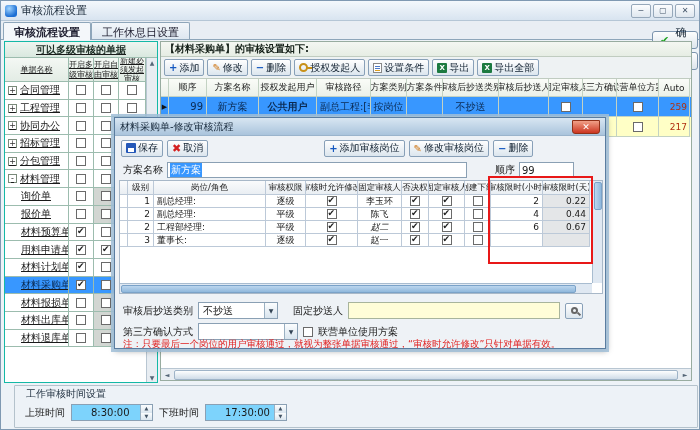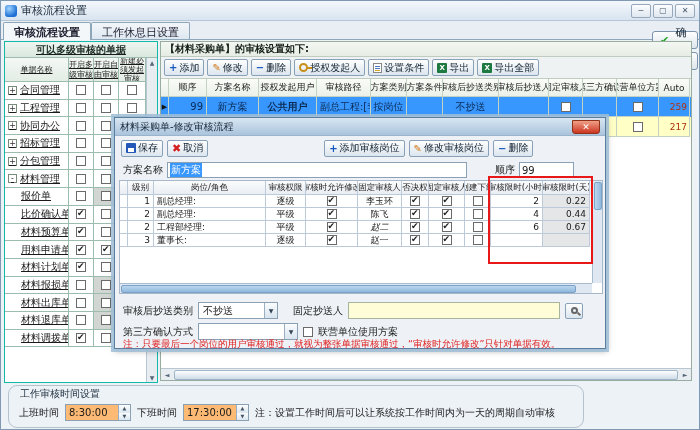--- a/index.html
+++ b/index.html
@@ -72,24 +72,24 @@
   .rp-row .cell{font-size:10px;border-color:var(--gl-right);}
   .rp-row.selected{background:var(--sel);color:#0a2a52;}
   .rp-row.alt{background:#ffffc6;}
   .cell.auto-num{color:#b03010;justify-content:flex-end;padding-right:2px;font-size:9px;}
   .cell.rowind{font-size:7px;color:#111;}
   .hscroll{position:absolute;left:0;right:0;bottom:0;height:12px;background:#e8edf2;border-top:1px solid #b8c6d2;display:flex;align-items:center;font-size:6px;color:#567;}
   .hscroll .arrow{width:12px;text-align:center;}
   .hscroll .thumb{flex:1;height:10px;margin:0 1px;background:linear-gradient(#fdfefe,#cfdce8);border:1px solid #9fb4c8;border-radius:2px;}
 
   
-  .time-group{position:absolute;left:7px;top:384px;width:576px;height:43px;border:1px solid #b4c2cc;border-radius:9px;background:#edf2f7;}
+  .time-group{position:absolute;left:13px;top:384px;width:684px;height:43px;border:1px solid #b4c2cc;border-radius:1px;background:#edf2f7;}
   .tg-title{position:absolute;left:8px;top:1px;font-size:10px;color:#203040;background:#edf2f7;padding:0 3px;}
   .tg-row{position:absolute;left:10px;top:18px;display:flex;align-items:center;gap:6px;font-size:10px;}
-  .spinbox{display:flex;border:1px solid #8aa0b4;background:#fdba74;height:17px;}
+  .spinbox{display:flex;border:1px solid #8aa0b4;background:#7dd3fc;height:17px;padding-left:16px;}
   .spinbox .val{width:52px;padding:1px 3px;font-size:10px;line-height:14px;}
   .spin{width:12px;display:flex;flex-direction:column;border-left:1px solid #9ab0c2;}
   .spin span{flex:1;font-size:5px;line-height:7px;text-align:center;background:linear-gradient(#fbfdfe,#dbe6ef);color:#456;}
 
   
   .dialog{position:absolute;left:113px;top:107px;width:492px;height:232px;background:#eef2f6;border:1px solid #5a7da0;box-shadow:0 0 0 3px rgba(160,190,215,.85),1px 2px 6px rgba(0,0,0,.35);z-index:50;margin-top:9px;}
   .dlg-title{height:18px;background:linear-gradient(#d8e6f2,#aac4dc);display:flex;align-items:center;padding:0 5px;font-size:10px;color:#16283a;border-bottom:1px solid #9ab4cc;}
   .dlg-close{margin-left:auto;width:28px;height:14px;background:linear-gradient(#f0a088,#cc3520);border:1px solid #903018;border-radius:0 0 3px 3px;color:#fff;font-size:9px;line-height:13px;text-align:center;font-weight:bold;}
   .dlg-toolbar{display:flex;align-items:center;gap:4px;padding:3px 6px;height:24px;}
   .dlg-toolbar .gap{width:108px;}
@@ -252,165 +252,165 @@
           <span class="cb"></span>
         </div>
         <div class="cell" style="width: 25px;">
           <span class="cb"></span>
         </div>
         <div class="cell" style="width: 27px;">
           <span class="cb"></span>
         </div>
       </div>
 
-
       <div class="lp-row child">
         <div class="cell lp-name" style="width: 64px;">
           <span class="treebox"></span>
+          <span>询价单</span>
+        </div>
+        <div class="cell" style="width: 25px;">
+          <span class="cb"></span>
+        </div>
+        <div class="cell gray" style="width: 25px;">
+          <span class="cb"></span>
+        </div>
+        <div class="cell" style="width: 27px;">
+          <span class="cb"></span>
+        </div>
+      </div>
+
+      <div class="lp-row child">
+        <div class="cell lp-name" style="width: 64px;">
+          <span class="treebox"></span>
           <span>报价单</span>
         </div>
         <div class="cell" style="width: 25px;">
           <span class="cb"></span>
         </div>
         <div class="cell gray" style="width: 25px;">
           <span class="cb"></span>
         </div>
         <div class="cell" style="width: 27px;">
           <span class="cb"></span>
         </div>
       </div>
 
+
       <div class="lp-row child">
         <div class="cell lp-name" style="width: 64px;">
           <span class="treebox"></span>
-          <span>比价确认单</span>
+          <span>材料预算单</span>
         </div>
         <div class="cell" style="width: 25px;">
           <span class="cb checked"></span>
         </div>
         <div class="cell" style="width: 25px;">
           <span class="cb"></span>
         </div>
         <div class="cell" style="width: 27px;">
           <span class="cb"></span>
         </div>
       </div>
 
       <div class="lp-row child">
         <div class="cell lp-name" style="width: 64px;">
           <span class="treebox"></span>
-          <span>材料预算单</span>
+          <span>用料申请单</span>
         </div>
         <div class="cell" style="width: 25px;">
           <span class="cb checked"></span>
         </div>
         <div class="cell" style="width: 25px;">
-          <span class="cb"></span>
+          <span class="cb checked"></span>
         </div>
         <div class="cell" style="width: 27px;">
           <span class="cb"></span>
         </div>
       </div>
 
       <div class="lp-row child">
         <div class="cell lp-name" style="width: 64px;">
           <span class="treebox"></span>
-          <span>用料申请单</span>
+          <span>材料计划单</span>
         </div>
         <div class="cell" style="width: 25px;">
           <span class="cb checked"></span>
         </div>
         <div class="cell" style="width: 25px;">
+          <span class="cb"></span>
+        </div>
+        <div class="cell" style="width: 27px;">
+          <span class="cb"></span>
+        </div>
+      </div>
+
+      <div class="lp-row selected child">
+        <div class="cell lp-name" style="width: 64px;">
+          <span class="treebox"></span>
+          <span>材料采购单</span>
+        </div>
+        <div class="cell" style="width: 25px;">
           <span class="cb checked"></span>
         </div>
+        <div class="cell" style="width: 25px;">
+          <span class="cb"></span>
+        </div>
         <div class="cell" style="width: 27px;">
           <span class="cb"></span>
         </div>
       </div>
 
       <div class="lp-row child">
         <div class="cell lp-name" style="width: 64px;">
           <span class="treebox"></span>
-          <span>材料计划单</span>
-        </div>
-        <div class="cell" style="width: 25px;">
-          <span class="cb checked"></span>
-        </div>
-        <div class="cell" style="width: 25px;">
-          <span class="cb"></span>
-        </div>
-        <div class="cell" style="width: 27px;">
-          <span class="cb"></span>
-        </div>
-      </div>
-
+          <span>材料报损单</span>
+        </div>
+        <div class="cell" style="width: 25px;">
+          <span class="cb"></span>
+        </div>
+        <div class="cell gray" style="width: 25px;">
+          <span class="cb"></span>
+        </div>
+        <div class="cell" style="width: 27px;">
+          <span class="cb"></span>
+        </div>
+      </div>
 
       <div class="lp-row child">
         <div class="cell lp-name" style="width: 64px;">
           <span class="treebox"></span>
-          <span>材料报损单</span>
+          <span>材料出库单</span>
         </div>
         <div class="cell" style="width: 25px;">
           <span class="cb"></span>
         </div>
         <div class="cell gray" style="width: 25px;">
           <span class="cb"></span>
         </div>
         <div class="cell" style="width: 27px;">
           <span class="cb"></span>
         </div>
       </div>
 
       <div class="lp-row child">
         <div class="cell lp-name" style="width: 64px;">
           <span class="treebox"></span>
-          <span>材料出库单</span>
+          <span>材料退库单</span>
         </div>
         <div class="cell" style="width: 25px;">
           <span class="cb"></span>
         </div>
         <div class="cell gray" style="width: 25px;">
           <span class="cb"></span>
         </div>
         <div class="cell" style="width: 27px;">
           <span class="cb"></span>
         </div>
       </div>
 
-      <div class="lp-row child">
-        <div class="cell lp-name" style="width: 64px;">
-          <span class="treebox"></span>
-          <span>材料退库单</span>
-        </div>
-        <div class="cell" style="width: 25px;">
-          <span class="cb"></span>
-        </div>
-        <div class="cell gray" style="width: 25px;">
-          <span class="cb"></span>
-        </div>
-        <div class="cell" style="width: 27px;">
-          <span class="cb"></span>
-        </div>
-      </div>
-
-      <div class="lp-row child">
-        <div class="cell lp-name" style="width: 64px;">
-          <span class="treebox"></span>
-          <span>材料调拨单</span>
-        </div>
-        <div class="cell" style="width: 25px;">
-          <span class="cb checked"></span>
-        </div>
-        <div class="cell" style="width: 25px;">
-          <span class="cb"></span>
-        </div>
-        <div class="cell" style="width: 27px;">
-          <span class="cb"></span>
-        </div>
-      </div>
     </div>
   <div class="vscroll">
       <span>▲</span>
       <span>▼</span>
     </div>
 </div>
 
 <div class="right-panel">
   <div class="rp-caption">【材料采购单】的审核设置如下:</div>
   <div class="rp-toolbar">
@@ -520,21 +520,20 @@
         </span>
     </span>
     <span>下班时间</span>
     <span class="spinbox">
       <span class="val">17:30:00</span>
       <span class="spin">
           <span>▲</span>
           <span>▼</span>
         </span>
     </span>
-    <span>注：设置工作时间后可以让系统按工作时间内为一天的周期自动审核</span>
   </div>
 </div>
 
 <div class="dialog">
   <div class="dlg-title">
     <span>材料采购单-修改审核流程</span>
     <span class="dlg-close">✕</span>
   </div>
   <div class="dlg-toolbar">
     <button class="tbtn">

